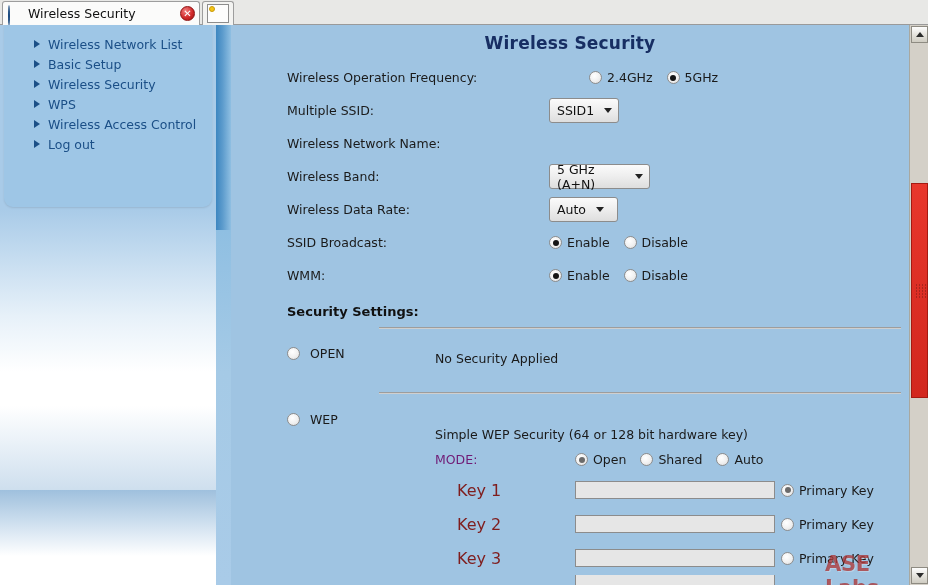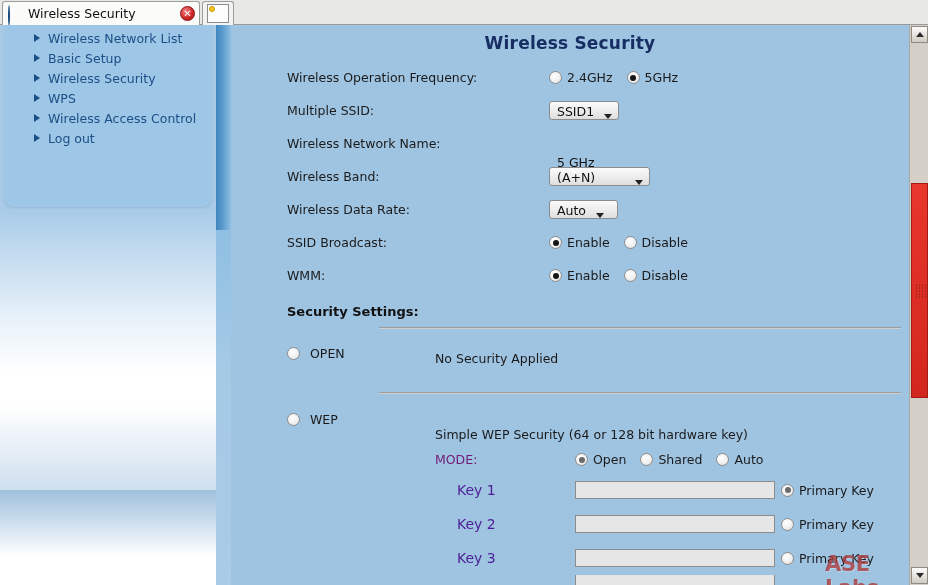--- a/index.html
+++ b/index.html
@@ -121,21 +121,21 @@
     width: 0; height: 0; flex: 0 0 auto;
     border-left: 6px solid #1b4f87;
     border-top: 4px solid transparent;
     border-bottom: 4px solid transparent;
     margin-right: 8px;
   }
   .nav-label {
     font-size: 12.5px; color: #1b4f87;
     white-space: nowrap;
   }
-  #nav-list { padding-top: 3px; }
+  #nav-list { padding-top: 9px; }
 
   
   #content {
     position: absolute; left: 231px; top: 25px;
     width: 678px; height: 560px;
     background: #9fc4e2;
     overflow: hidden;
   }
   #page-title {
     text-align: center;
@@ -173,26 +173,26 @@
     background: #151515;
   }
   .radio.checked.grey::after { background: #6b6b6b; }
   .radio-label {
     font-size: 12.5px; color: #1a1a1a;
     margin-right: 14px; white-space: nowrap;
   }
 
   
   .select {
-    height: 19px;
+    height: 25px;
     background: linear-gradient(to bottom, #fbfbfb 0%, #ededed 52%, #dedede 100%);
     border: 1px solid #8c8c8c;
     border-radius: 3px;
     box-sizing: border-box;
-    display: flex; align-items: flex-end;
+    display: flex; align-items: center;
     padding: 0 6px 0 7px;
     font-size: 12.5px; color: #111;
     cursor: pointer;
   }
   .select .caret {
     width: 0; height: 0;
     border-top: 5px solid #222;
     border-left: 4px solid transparent;
     border-right: 4px solid transparent;
     margin-left: 10px;
@@ -241,21 +241,21 @@
   }
   .mode-row {
     display: flex; align-items: center;
     padding-left: 148px; margin-top: 10px;
   }
   .mode-label { font-size: 12.5px; color: #701a75; width: 140px; flex: 0 0 140px; }
   .key-row {
     display: flex; align-items: center;
     padding-left: 170px; height: 34px;
   }
-  .key-name { font-size: 14px; color: #4c1d95; width: 118px; flex: 0 0 118px; }
+  .key-name { font-size: 16px; color: #7f1d1d; width: 118px; flex: 0 0 118px; }
   .pk-wrap { display: flex; align-items: center; margin-left: 6px; }
   .pk-label { font-size: 12.5px; color: #1a1a1a; margin-left: 5px; }
 
   
   #watermark {
     position: absolute; left: 825px; top: 552px;
     font-size: 21px; font-weight: bold;
     color: rgba(168,40,40,0.72);
     letter-spacing: -0.3px;
     text-shadow: 1px 1px 0 rgba(255,255,255,0.25);
@@ -367,21 +367,21 @@
   </div>
 
   <div id="side-edge">
     <div id="side-edge-fade" style="left:0;top:205px;width:15px;height:355px;position:absolute;"></div>
   </div>
 
   <div id="content">
 
     <div id="page-title">Wireless Security</div>
 
-    <div class="form-row" style="margin-top:8px;">
+    <div class="form-row" style="margin-top:8px;gap:40px;">
       <div class="form-label">Wireless Operation Frequency:</div>
       <div class="form-field">
         <span class="radio"></span>
         <span class="radio-label">2.4GHz</span>
         <span class="radio checked"></span>
         <span class="radio-label">5GHz</span>
       </div>
     </div>
 
     <div class="form-row">

